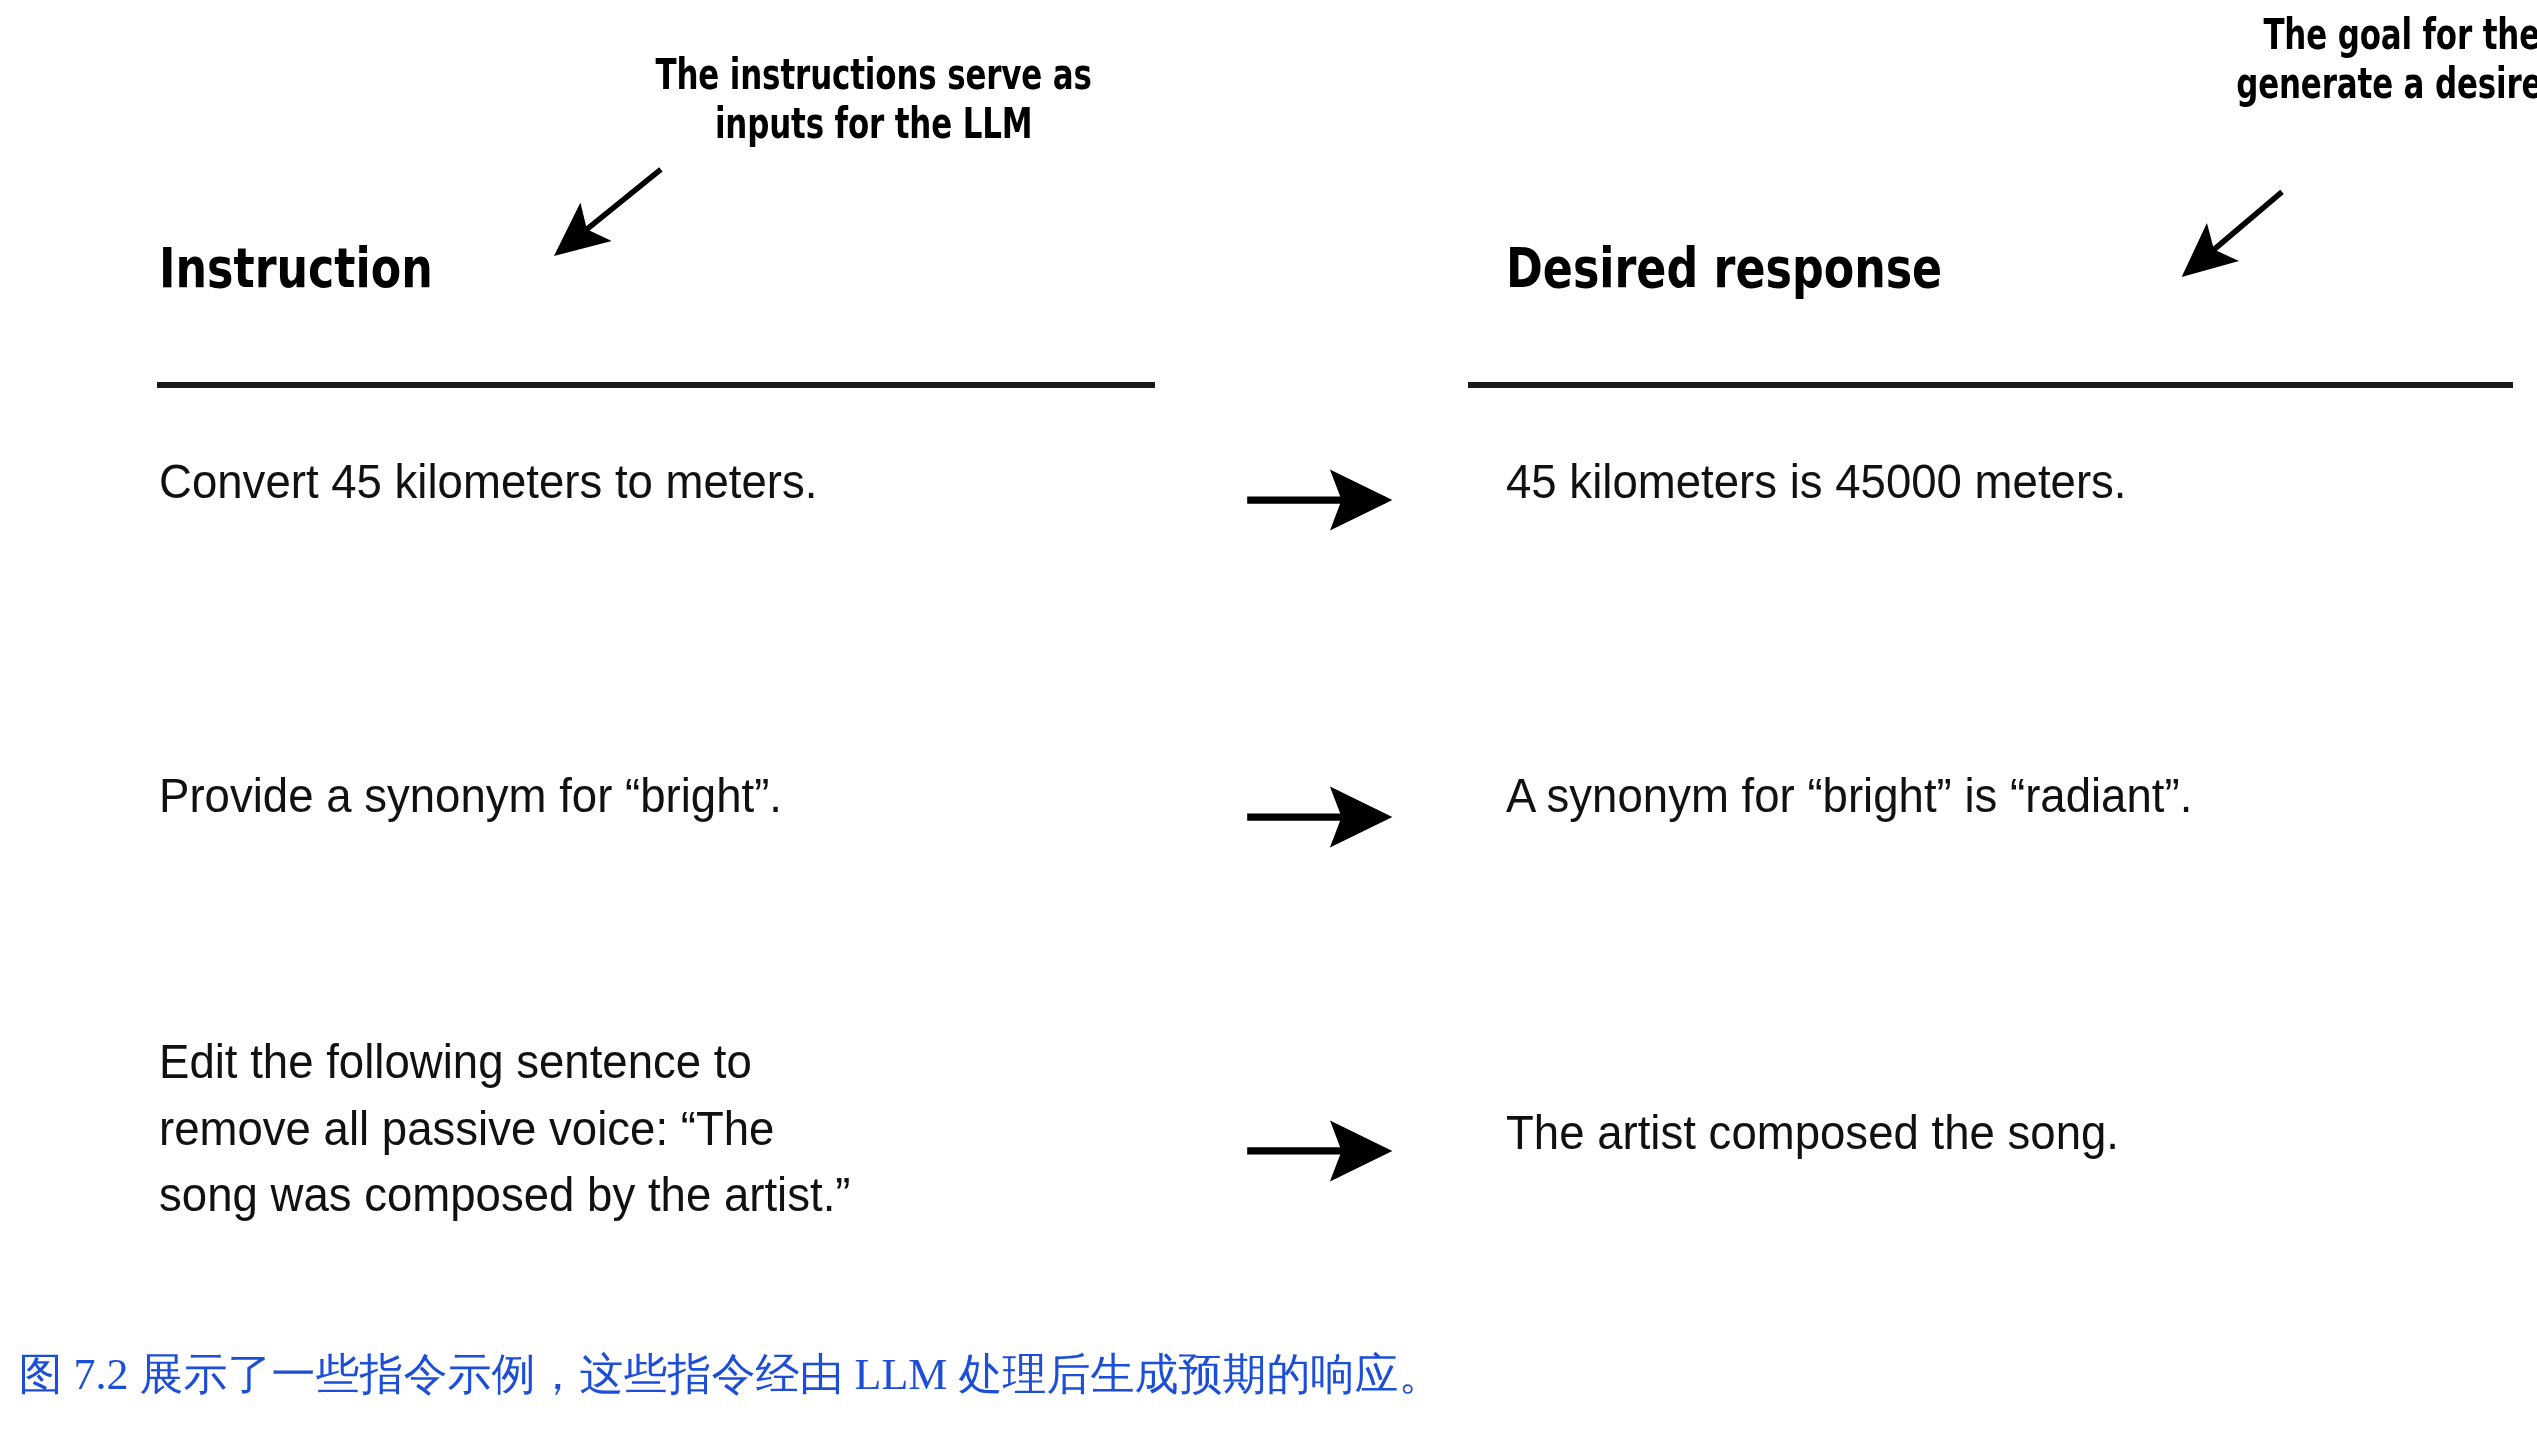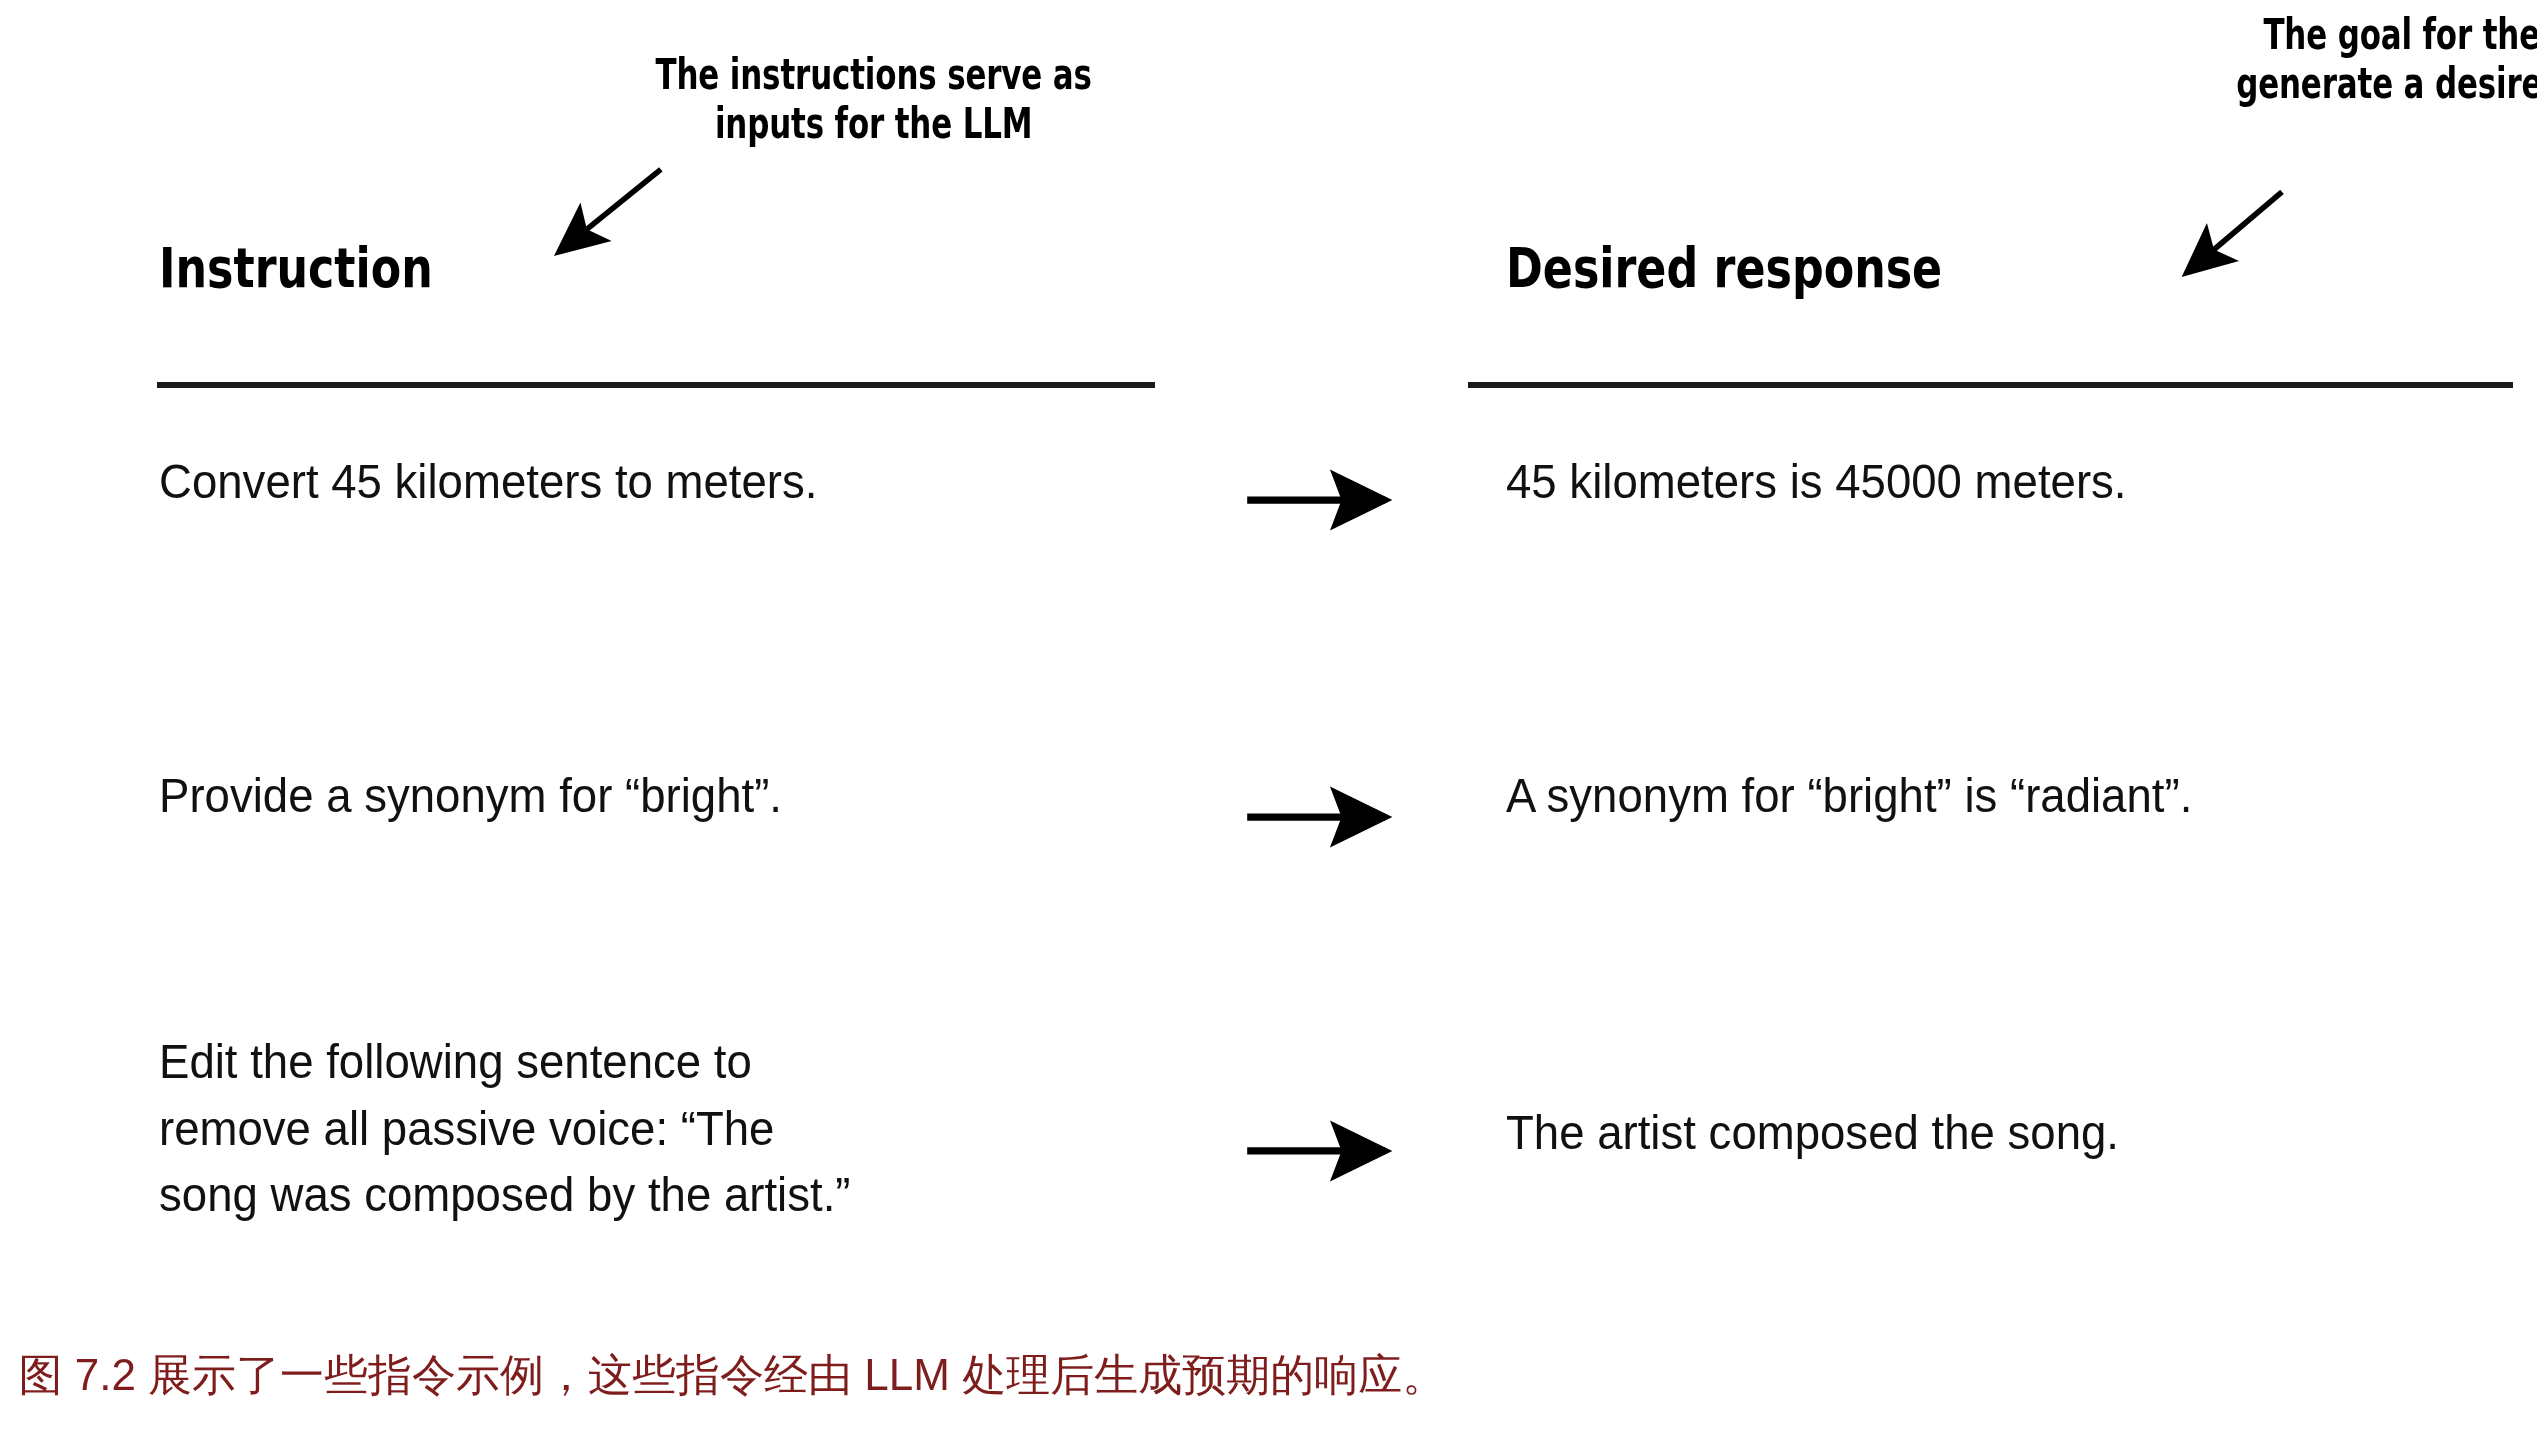--- a/index.html
+++ b/index.html
@@ -94,25 +94,25 @@
   .cell.l2 { left: 155px;  top: 762px; }
   .cell.r2 { left: 1502px; top: 762px; }
   .cell.l3 { left: 155px;  top: 1028px; }
   .cell.r3 { left: 1502px; top: 1099px; }
 
   
   .caption {
     position: absolute;
     left: 14.5px;
     top: 1347px;
-    font-family: Liberation Sans, sans-serif;
+    font-family: Liberation Serif, serif;
     font-weight: 400;
     font-size: 44px;
     line-height: 1.25;
-    color: #7f1d1d;
+    color: #1d4ed8;
     white-space: nowrap;
   }
 
   svg.overlay {
     position: absolute;
     left: 0; top: 0;
     width: 2538px;
     height: 1455px;
     pointer-events: none;
   }

